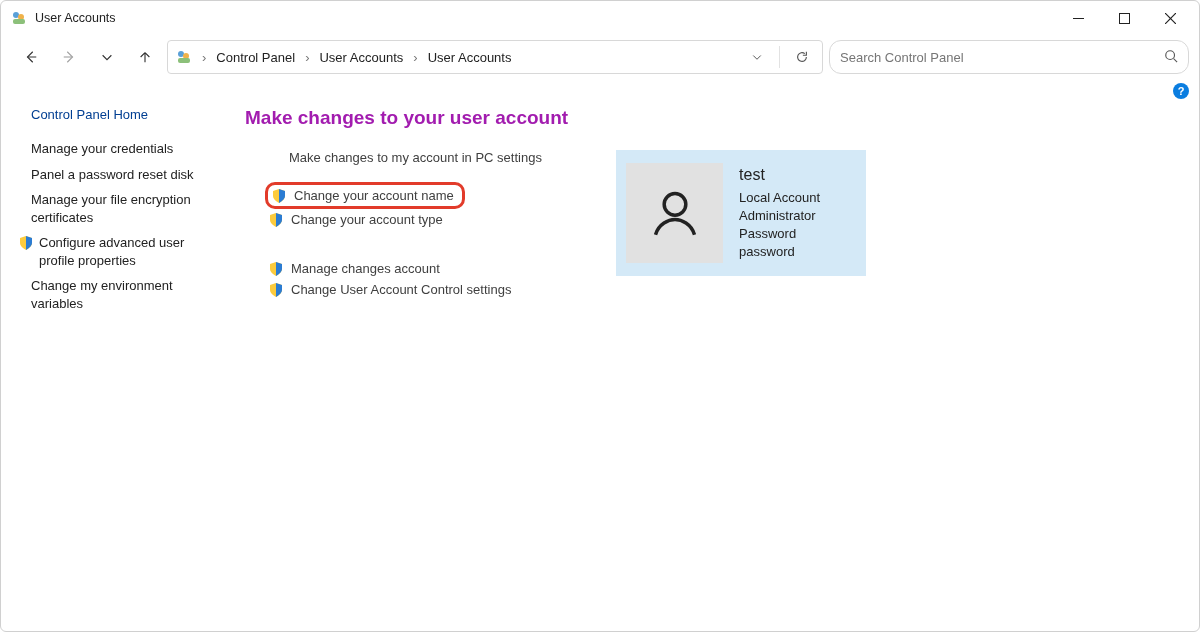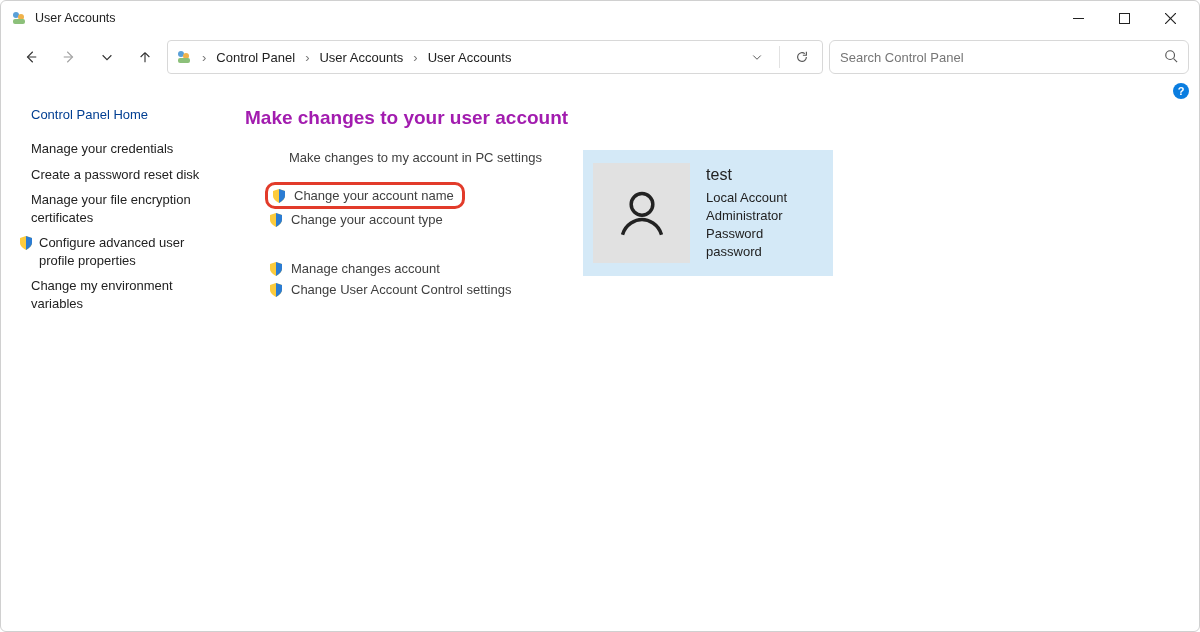--- a/index.html
+++ b/index.html
@@ -68,21 +68,21 @@
   .crumb { cursor: default; }
   .crumb-sep { color: #777; padding: 0 4px; }
   .addr-spacer { flex: 1; }
   .addr-right-btn { width: 28px; height: 28px; display:flex;align-items:center;justify-content:center;color:#555; }
   .addr-divider { width:1px; height:22px; background:#e2e2e2; margin:0 2px; }
 
   .searchbar {
     width: 360px;
     height: 34px;
     border: 1px solid #d8d8d8;
-    border-radius: 6px;
+    border-radius: 12px;
     display: flex;
     align-items: center;
     padding: 0 10px;
     color: #767676;
     gap: 8px;
   }
   .searchbar input {
     border: none; outline: none; flex: 1;
     font-size: 13px; color: #222; background: transparent;
   }
@@ -156,21 +156,21 @@
   .action-link.no-icon { padding-left: 24px; }
   .action-link.highlighted {
     border: 3px solid #e23b2a;
     border-radius: 10px;
     padding: 3px 8px 3px 4px;
   }
   .link-group-gap { height: 28px; }
 
   .account-card {
     position: absolute;
-    left: 583px;
+    left: 616px;
     top: 150px;
     width: 250px;
     height: 126px;
     background: #d4e9f7;
     display: flex;
     align-items: center;
     gap: 16px;
     padding: 10px 14px 10px 10px;
   }
   .avatar-tile {
@@ -287,21 +287,21 @@
     </div>
 </div>
 
 <div class="content">
   <div class="sidebar">
     <h4>Control Panel Home</h4>
     <div class="side-link">
       <span>Manage your credentials</span>
     </div>
     <div class="side-link">
-      <span>Create a password reset disk</span>
+      <span>Panel a password reset disk</span>
     </div>
     <div class="side-link">
       <span>Manage your file encryption certificates</span>
     </div>
     <div class="side-link with-shield">
       <span class="shield">
         <svg viewBox="0 0 14 14">
             <path d="M7 0 L13 2 V7 C13 11 7 14 7 14 C7 14 1 11 1 7 V2 Z" fill="#fccb3d"></path>
             <path d="M7 0 L13 2 V7 C13 9 11 12 7 14 V0 Z" fill="#2b7cd3"></path>
           </svg>

